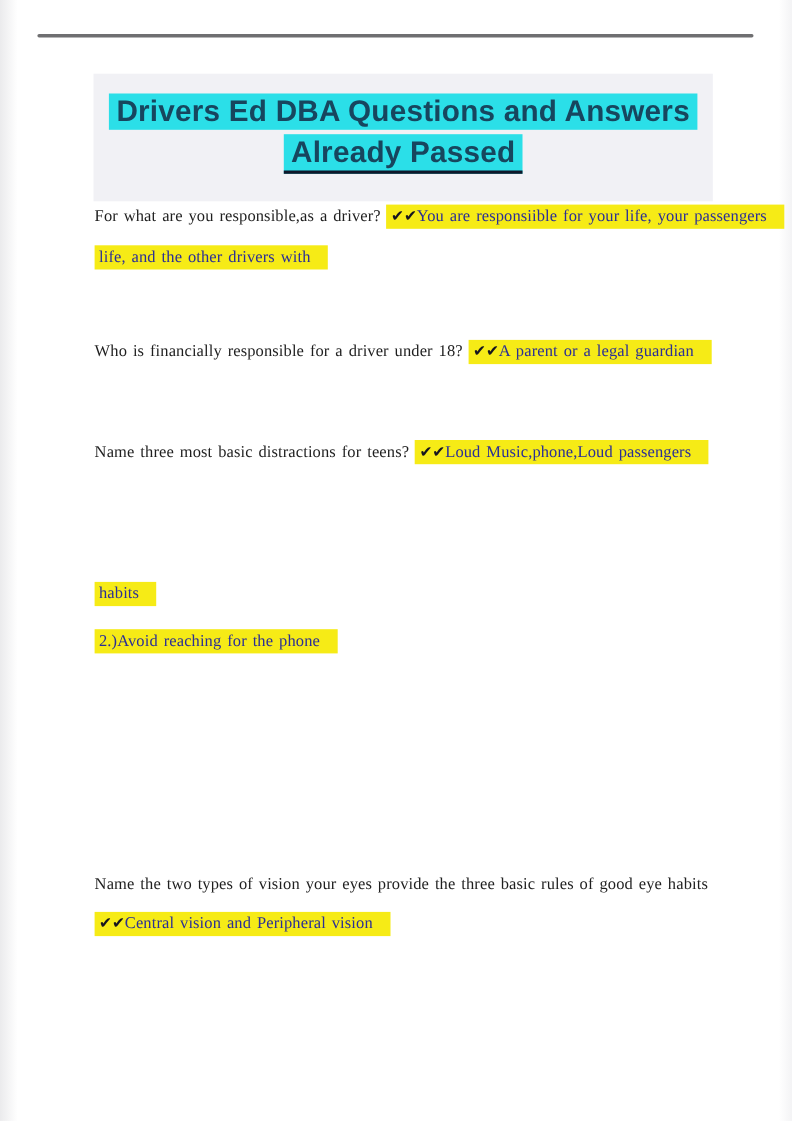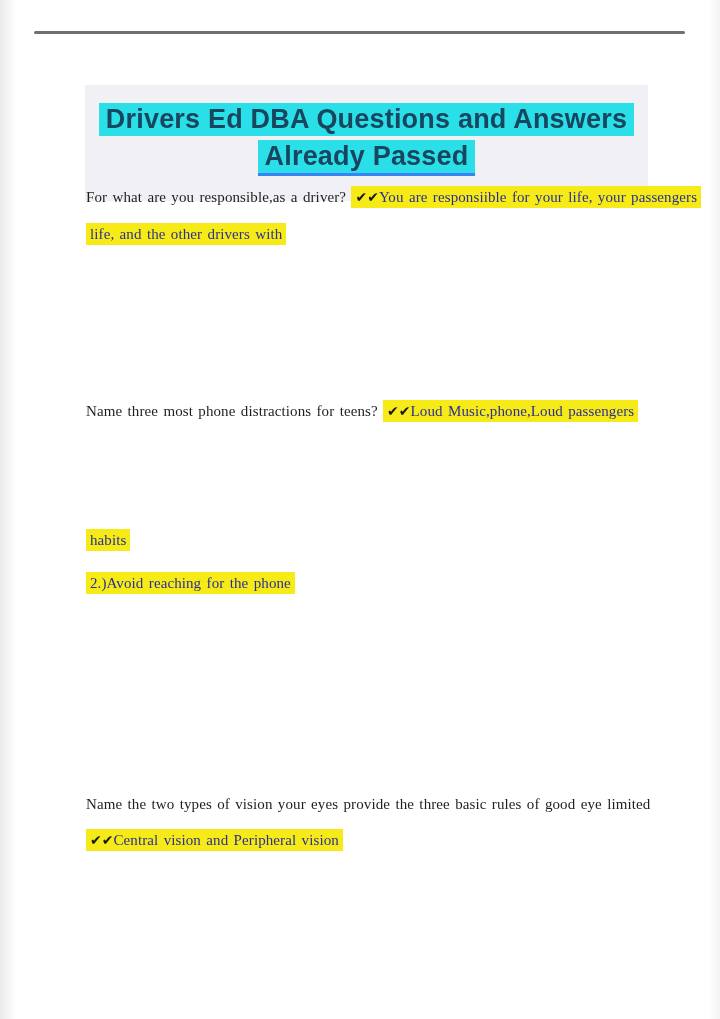--- a/index.html
+++ b/index.html
@@ -19,40 +19,40 @@
   .divider{
     position:absolute;left:34px;top:31px;width:651px;height:3px;
     background:#6f6f71;border-radius:2px;
   }
   .title-box{
     position:absolute;left:85px;top:67px;width:563px;height:116px;
     background:#f1f1f5;text-align:center;
     font-family:"Liberation Sans", sans-serif;
     font-weight:bold;font-size:27px;line-height:37px;
     color:#17465e;letter-spacing:.2px;
-    padding-top:16px;box-sizing:border-box;margin-top:18px;
+    padding-top:16px;box-sizing:border-box;
   }
   .title-box .t-line{display:block;}
   .title-hl{
     background:#2bdfe8;
     padding:1px 7px 2px 7px;
     display:inline;
     -webkit-box-decoration-break:clone;box-decoration-break:clone;
   }
-  .title-line2 .title-hl{border-bottom:3px solid #3b82f6;}
+  .title-line2 .title-hl{border-bottom:3px solid #0f172a;}
 
   .qline{
     position:absolute;left:86px;
     font-size:15px;line-height:23px;white-space:nowrap;
     color:#1f1f1f;word-spacing:1.5px;letter-spacing:.1px;
   }
   .q{color:#1f1f1f;}
   .hl{
     background:#f6eb16;
-    padding:3px 4px 3px 4px;
+    padding:3px 16px 3px 4px;
     margin-top:41px;
   }
   .check{
     font-family:"DejaVu Sans", sans-serif;
     color:#15151f;font-weight:bold;font-size:14px;letter-spacing:0;
   }
   .ans{color:#2b2f96;}
 </style>
 </head>
 <body>
@@ -67,32 +67,35 @@
     <span class="t-line title-line2"><span class="title-hl">Already Passed</span></span>
   </div>
 
   <div class="qline" style="top:186px">
     <span class="q">For what are you responsible,as a driver? </span><span class="hl"><span class="check">✔✔</span><span class="ans">You are responsiible for your life, your passengers</span></span>
   </div>
   <div class="qline" style="top:223px">
     <span class="hl"><span class="ans">life, and the other drivers with</span></span>
   </div>
 
+  <div class="qline" style="top:309px">
+    <span class="q">Who is financially responsible for a driver under 18? </span><span class="hl"><span class="check">✔✔</span><span class="ans">A parent or a legal guardian</span></span>
+  </div>
 
   <div class="qline" style="top:400px">
-    <span class="q">Name three most phone distractions for teens? </span><span class="hl"><span class="check">✔✔</span><span class="ans">Loud Music,phone,Loud passengers</span></span>
+    <span class="q">Name three most basic distractions for teens? </span><span class="hl"><span class="check">✔✔</span><span class="ans">Loud Music,phone,Loud passengers</span></span>
   </div>
 
   <div class="qline" style="top:529px">
     <span class="hl"><span class="ans">habits</span></span>
   </div>
   <div class="qline" style="top:572px">
     <span class="hl"><span class="ans">2.)Avoid reaching for the phone</span></span>
   </div>
 
 
   <div class="qline" style="top:793px">
-    <span class="q">Name the two types of vision your eyes provide the three basic rules of good eye limited</span>
+    <span class="q">Name the two types of vision your eyes provide the three basic rules of good eye habits</span>
   </div>
   <div class="qline" style="top:829px">
     <span class="hl"><span class="check">✔✔</span><span class="ans">Central vision and Peripheral vision</span></span>
   </div>
 </div>
 
 </body></html>

